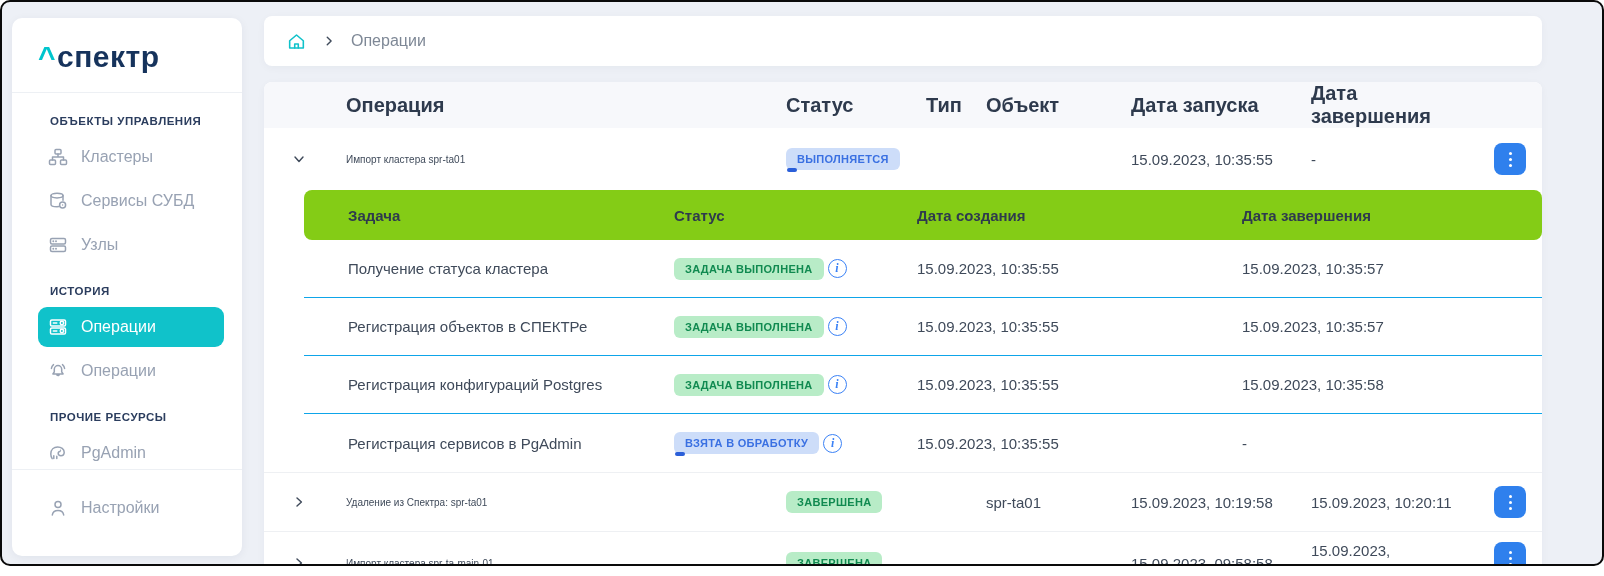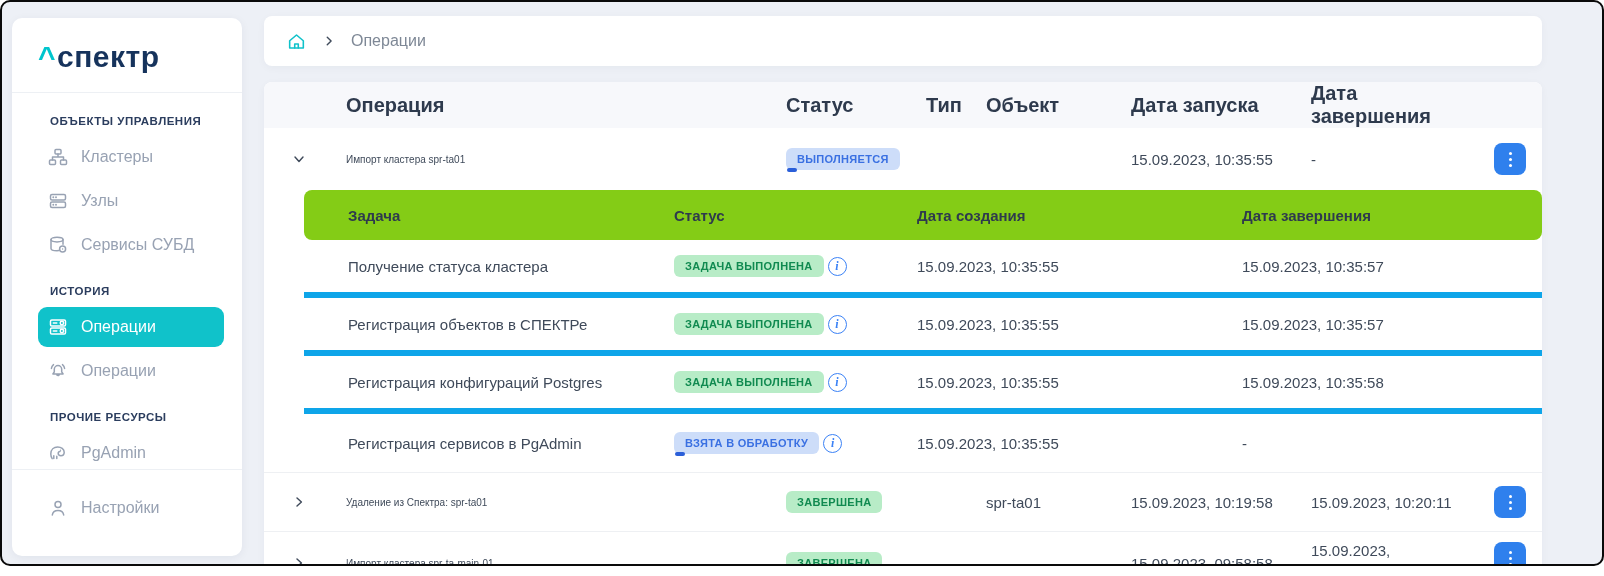--- a/index.html
+++ b/index.html
@@ -96,21 +96,21 @@
   .kebab-btn i { width:3px; height:3px; border-radius:50%; background:#fff; }
 
   
   .nested { margin-left:40px; width:1238px; }
   .nrow {
     display:grid; grid-template-columns:326px 243px 325px 1fr;
     align-items:center; padding-left:44px; padding-right:16px;
   }
   .nhead { height:50px; background:#84cc16; border-radius:8px; }
   .nhead .th { font-size:15px; font-weight:700; color:#2e3a4d; }
-  .task-row { height:58px; border-bottom:6px solid #0ea5e9; font-size:15px; color:#3f4a5a; }
+  .task-row { height:58px; border-bottom:1px solid #0ea5e9; font-size:15px; color:#3f4a5a; }
   .task-row:last-child { border-bottom:none; }
   .status-flex { display:flex; align-items:center; gap:4px; }
   .info-i {
     width:19px; height:19px; border:1.6px solid #3b82f6; border-radius:50%;
     color:#3b82f6; display:inline-flex; align-items:center; justify-content:center;
     font-size:12px; font-weight:700; font-style:italic; cursor:pointer;
     font-family:"Liberation Serif", serif; flex:0 0 auto;
   }
   .info-i::after { content:"i"; }
   .wrap-top { align-self:start; padding-top:10px; }
@@ -133,35 +133,35 @@
             <rect x="7" y="2.5" width="6" height="4.5" rx="1"></rect>
             <rect x="1.5" y="13" width="6" height="4.5" rx="1"></rect>
             <rect x="12.5" y="13" width="6" height="4.5" rx="1"></rect>
             <path d="M10 7v3M4.5 13v-3h11v3"></path>
           </svg>
         <span>Кластеры</span>
       </div>
 
       <div class="nav-item">
         <svg class="icon20" viewBox="0 0 20 20">
-            <rect x="2.5" y="3.5" width="15" height="5.5" rx="1.5"></rect>
-            <rect x="2.5" y="11" width="15" height="5.5" rx="1.5"></rect>
-            <path d="M5.3 6.2h.01M8 6.2h.01M5.3 13.8h.01M8 13.8h.01" stroke-width="1.9"></path>
-          </svg>
-        <span>Узлы</span>
-      </div>
-
-      <div class="nav-item">
-        <svg class="icon20" viewBox="0 0 20 20">
             <ellipse cx="9" cy="4.6" rx="6" ry="2.3"></ellipse>
             <path d="M3 4.6v8.8c0 1.3 2.7 2.3 6 2.3.6 0 1.2 0 1.8-.1M15 4.6v4.6"></path>
             <circle cx="14.6" cy="14" r="3"></circle>
             <circle cx="14.6" cy="14" r="0.7" fill="currentColor" stroke="none"></circle>
           </svg>
         <span>Сервисы СУБД</span>
+      </div>
+
+      <div class="nav-item">
+        <svg class="icon20" viewBox="0 0 20 20">
+            <rect x="2.5" y="3.5" width="15" height="5.5" rx="1.5"></rect>
+            <rect x="2.5" y="11" width="15" height="5.5" rx="1.5"></rect>
+            <path d="M5.3 6.2h.01M8 6.2h.01M5.3 13.8h.01M8 13.8h.01" stroke-width="1.9"></path>
+          </svg>
+        <span>Узлы</span>
       </div>
 
       <div class="section-label">ИСТОРИЯ</div>
 
       <div class="nav-item active">
         <svg class="icon20" viewBox="0 0 20 20">
             <rect x="2.5" y="3" width="15" height="6" rx="1.3"></rect>
             <rect x="2.5" y="11" width="15" height="6" rx="1.3"></rect>
             <path d="M5.3 6h3.5M5.3 14h3.5"></path>
             <circle cx="13.9" cy="6" r="1.7"></circle>

